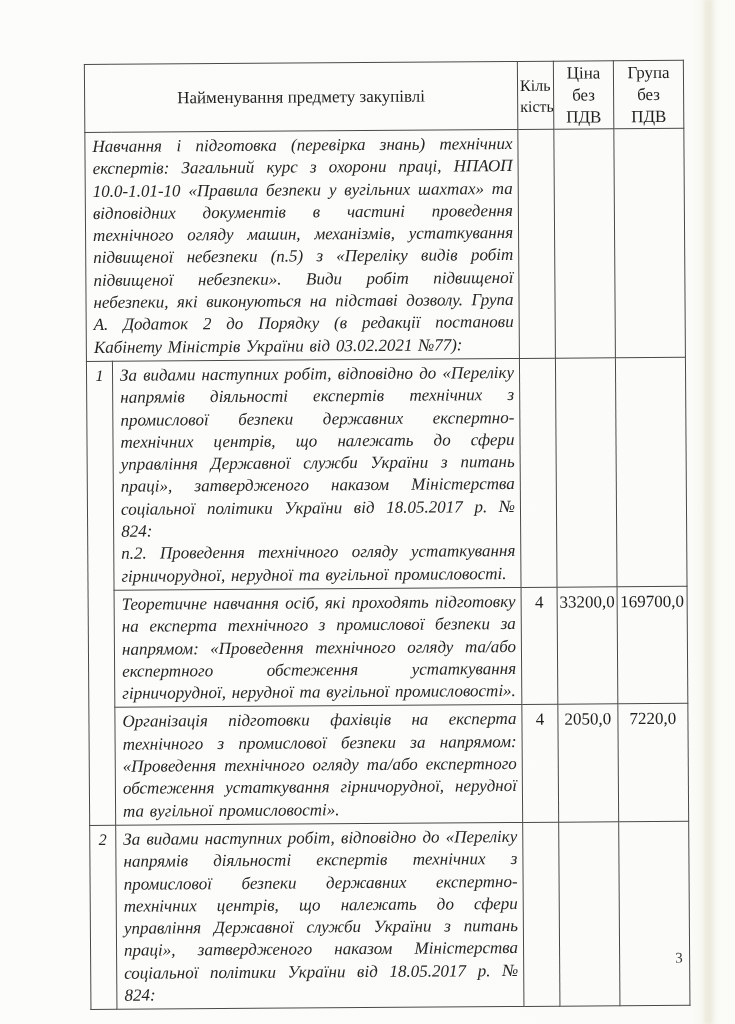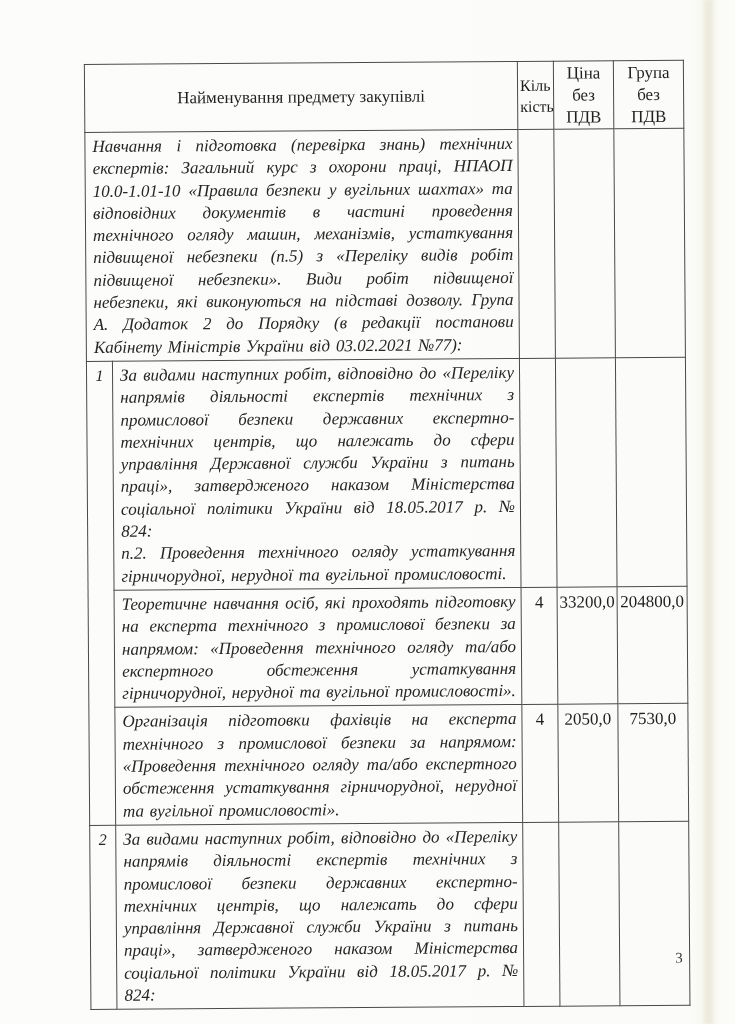--- a/index.html
+++ b/index.html
@@ -156,30 +156,30 @@
         <td class="val"></td>
         <td class="val"></td>
       </tr>
 
       <tr style="height:116px">
         <td class="cell">
           <p>Теоретичне навчання осіб, які проходять підготовку на експерта технічного з промислової безпеки за напрямом: «Проведення технічного огляду та/або експертного обстеження устаткування гірничорудної, нерудної та вугільної промисловості».</p>
         </td>
         <td class="val">4</td>
         <td class="val">33200,0</td>
-        <td class="val">204800,0</td>
+        <td class="val">169700,0</td>
       </tr>
 
       <tr style="height:113px">
         <td class="cell">
           <p>Організація підготовки фахівців на експерта технічного з промислової безпеки за напрямом: «Проведення технічного огляду та/або експертного обстеження устаткування гірничорудної, нерудної та вугільної промисловості».</p>
         </td>
         <td class="val">4</td>
         <td class="val">2050,0</td>
-        <td class="val">7530,0</td>
+        <td class="val">7220,0</td>
       </tr>
 
       <tr style="height:156px">
         <td class="num">2</td>
         <td class="cell">
           <p>За видами наступних робіт, відповідно до «Переліку напрямів діяльності експертів технічних з промислової безпеки державних експертно-технічних центрів, що належать до сфери управління Державної служби України з питань праці», затвердженого наказом Міністерства соціальної політики України від 18.05.2017 р. № 824:</p>
         </td>
         <td class="val"></td>
         <td class="val"></td>
         <td class="val"></td>

